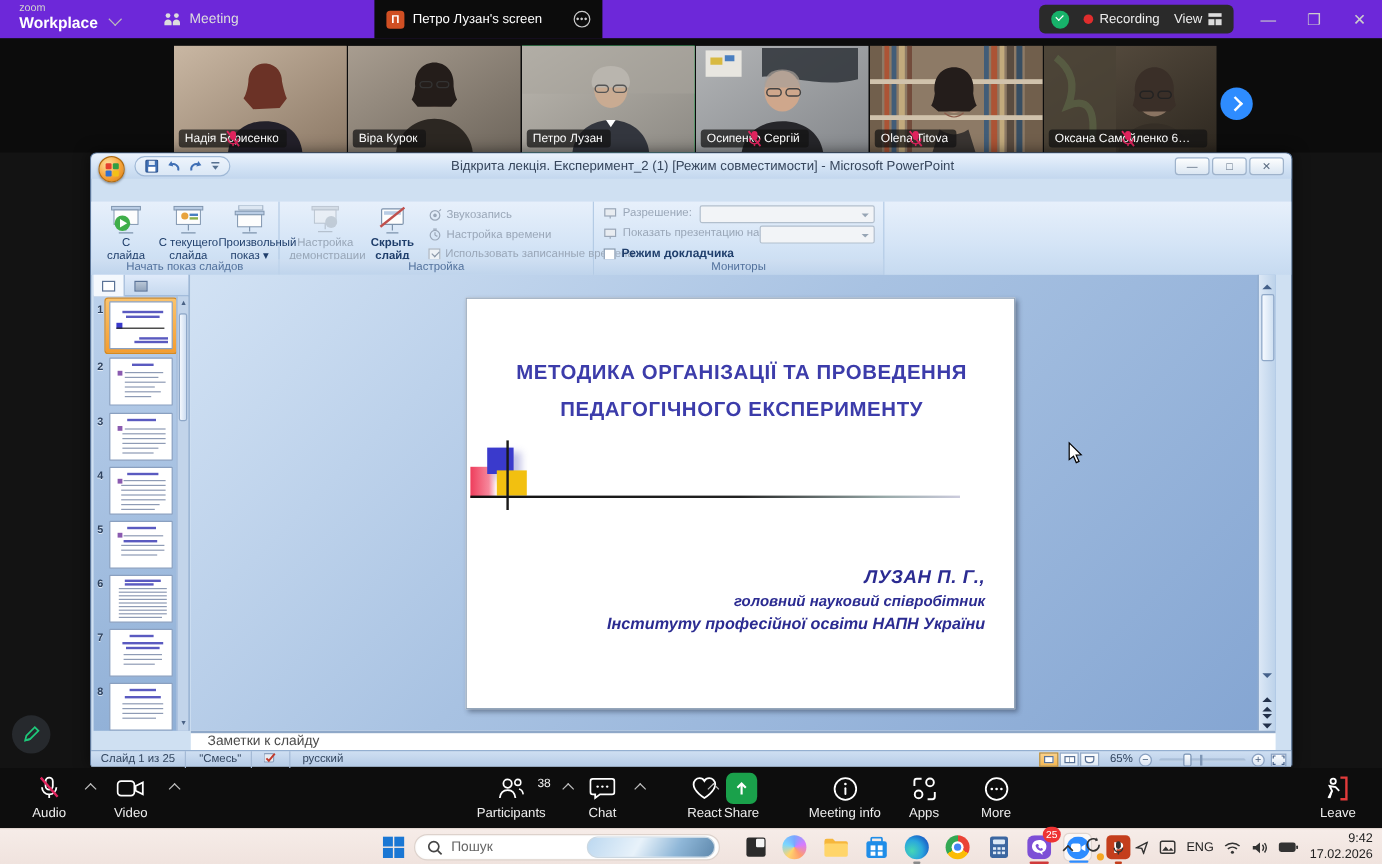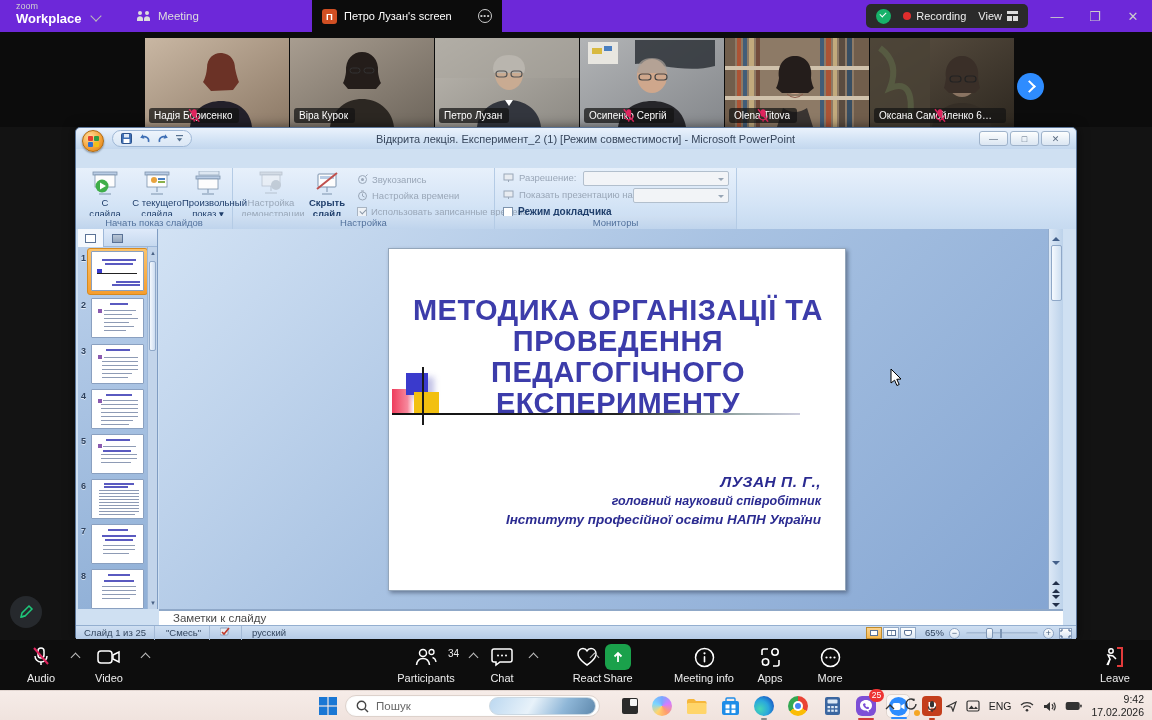--- a/index.html
+++ b/index.html
@@ -96,21 +96,21 @@
   .sarrow{position:absolute;left:2px;width:6px;height:6px;color:#4a6285;font-size:6px;line-height:6px;}
 
   .editor{position:absolute;left:83px;top:0;width:904px;height:380px;background:linear-gradient(135deg,#d2e2f4 0%,#a8c2e2 45%,#84a5d2 100%);}
   .vscroll{position:absolute;right:0;top:0;width:15px;height:380px;background:linear-gradient(90deg,#dce8f6,#bcd2ea);border-left:1px solid #92accd;}
   .vthumb{position:absolute;left:2px;top:16px;width:11px;height:56px;background:linear-gradient(90deg,#f6faff,#cfe0f2);border:1px solid #8fa8c8;border-radius:2px;}
   .varr{position:absolute;left:3px;width:0;height:0;border:4px solid transparent;}
   .dbl{position:absolute;left:3px;width:0;height:0;border:4px solid transparent;}
 
   
   .slide{position:absolute;left:229px;top:19px;width:458px;height:343px;background:#fff;border:1px solid #94a6ba;box-shadow:2px 2px 4px rgba(30,40,60,.45);}
-  .stitle{position:absolute;left:19px;top:46px;width:420px;text-align:center;font-size:29px;font-weight:bold;color:#3c3caa;line-height:31px;letter-spacing:.5px;}
+  .stitle{position:absolute;left:19px;top:46px;width:420px;text-align:center;font-size:17px;font-weight:bold;color:#3c3caa;line-height:31px;letter-spacing:.5px;}
   .deco-blue{position:absolute;left:17px;top:124px;width:22px;height:22px;background:#3a3acc;box-shadow:6px 4px 6px rgba(120,120,200,.45);}
   .deco-yellow{position:absolute;left:25px;top:143px;width:25px;height:21px;background:#f2c010;}
   .deco-red{position:absolute;left:3px;top:140px;width:22px;height:26px;background:linear-gradient(90deg,#ee3d5c,#f7889c 70%,rgba(247,136,156,0));}
   .deco-vline{position:absolute;left:33px;top:118px;width:1.5px;height:58px;background:#1a1a1a;}
   .deco-hline{position:absolute;left:3px;top:164px;width:408px;height:2px;background:linear-gradient(90deg,#111 0%,#222 55%,#9aa 85%,#ccd 100%);}
   .author{position:absolute;right:24px;top:224px;text-align:right;color:#2b2b91;font-style:italic;font-weight:bold;}
   .a1{font-size:15.5px;letter-spacing:.5px;}
   .a2{font-size:12.5px;margin-top:3px;}
   .a3{font-size:13.5px;margin-top:4px;}
 
@@ -736,21 +736,21 @@
     <div class="carr" style="left:142px;top:14px;"></div>
 
     <div class="titem" style="left:385px;width:82px;">
       <div class="ichold">
           <svg width="24" height="20" viewBox="0 0 24 20">
             <circle cx="9" cy="6" r="3.5" fill="none" stroke="#fff" stroke-width="1.5"></circle>
             <path d="M2.5 18c.5-4 3-6.5 6.5-6.5s6 2.5 6.5 6.5" fill="none" stroke="#fff" stroke-width="1.5"></path>
             <circle cx="17.5" cy="5" r="2.5" fill="none" stroke="#fff" stroke-width="1.3"></circle>
             <path d="M18.5 10.5c2 .5 3.2 2.2 3.5 4.5" fill="none" stroke="#fff" stroke-width="1.3"></path>
           </svg>
-        <span class="pcount" style="right:8px;">34</span>
+        <span class="pcount" style="right:8px;">38</span>
         </div>
       <span class="lbl">Participants</span>
     </div>
     <div class="carr" style="left:470px;top:14px;"></div>
 
     <div class="titem" style="left:477px;width:50px;">
       <div class="ichold">
           <svg width="22" height="20" viewBox="0 0 22 20">
             <path d="M3 2h16a2 2 0 0 1 2 2v9a2 2 0 0 1-2 2H9l-4 3v-3H3a2 2 0 0 1-2-2V4a2 2 0 0 1 2-2z" fill="none" stroke="#fff" stroke-width="1.5"></path>
             <circle cx="7" cy="8.5" r="1" fill="#fff"></circle>

